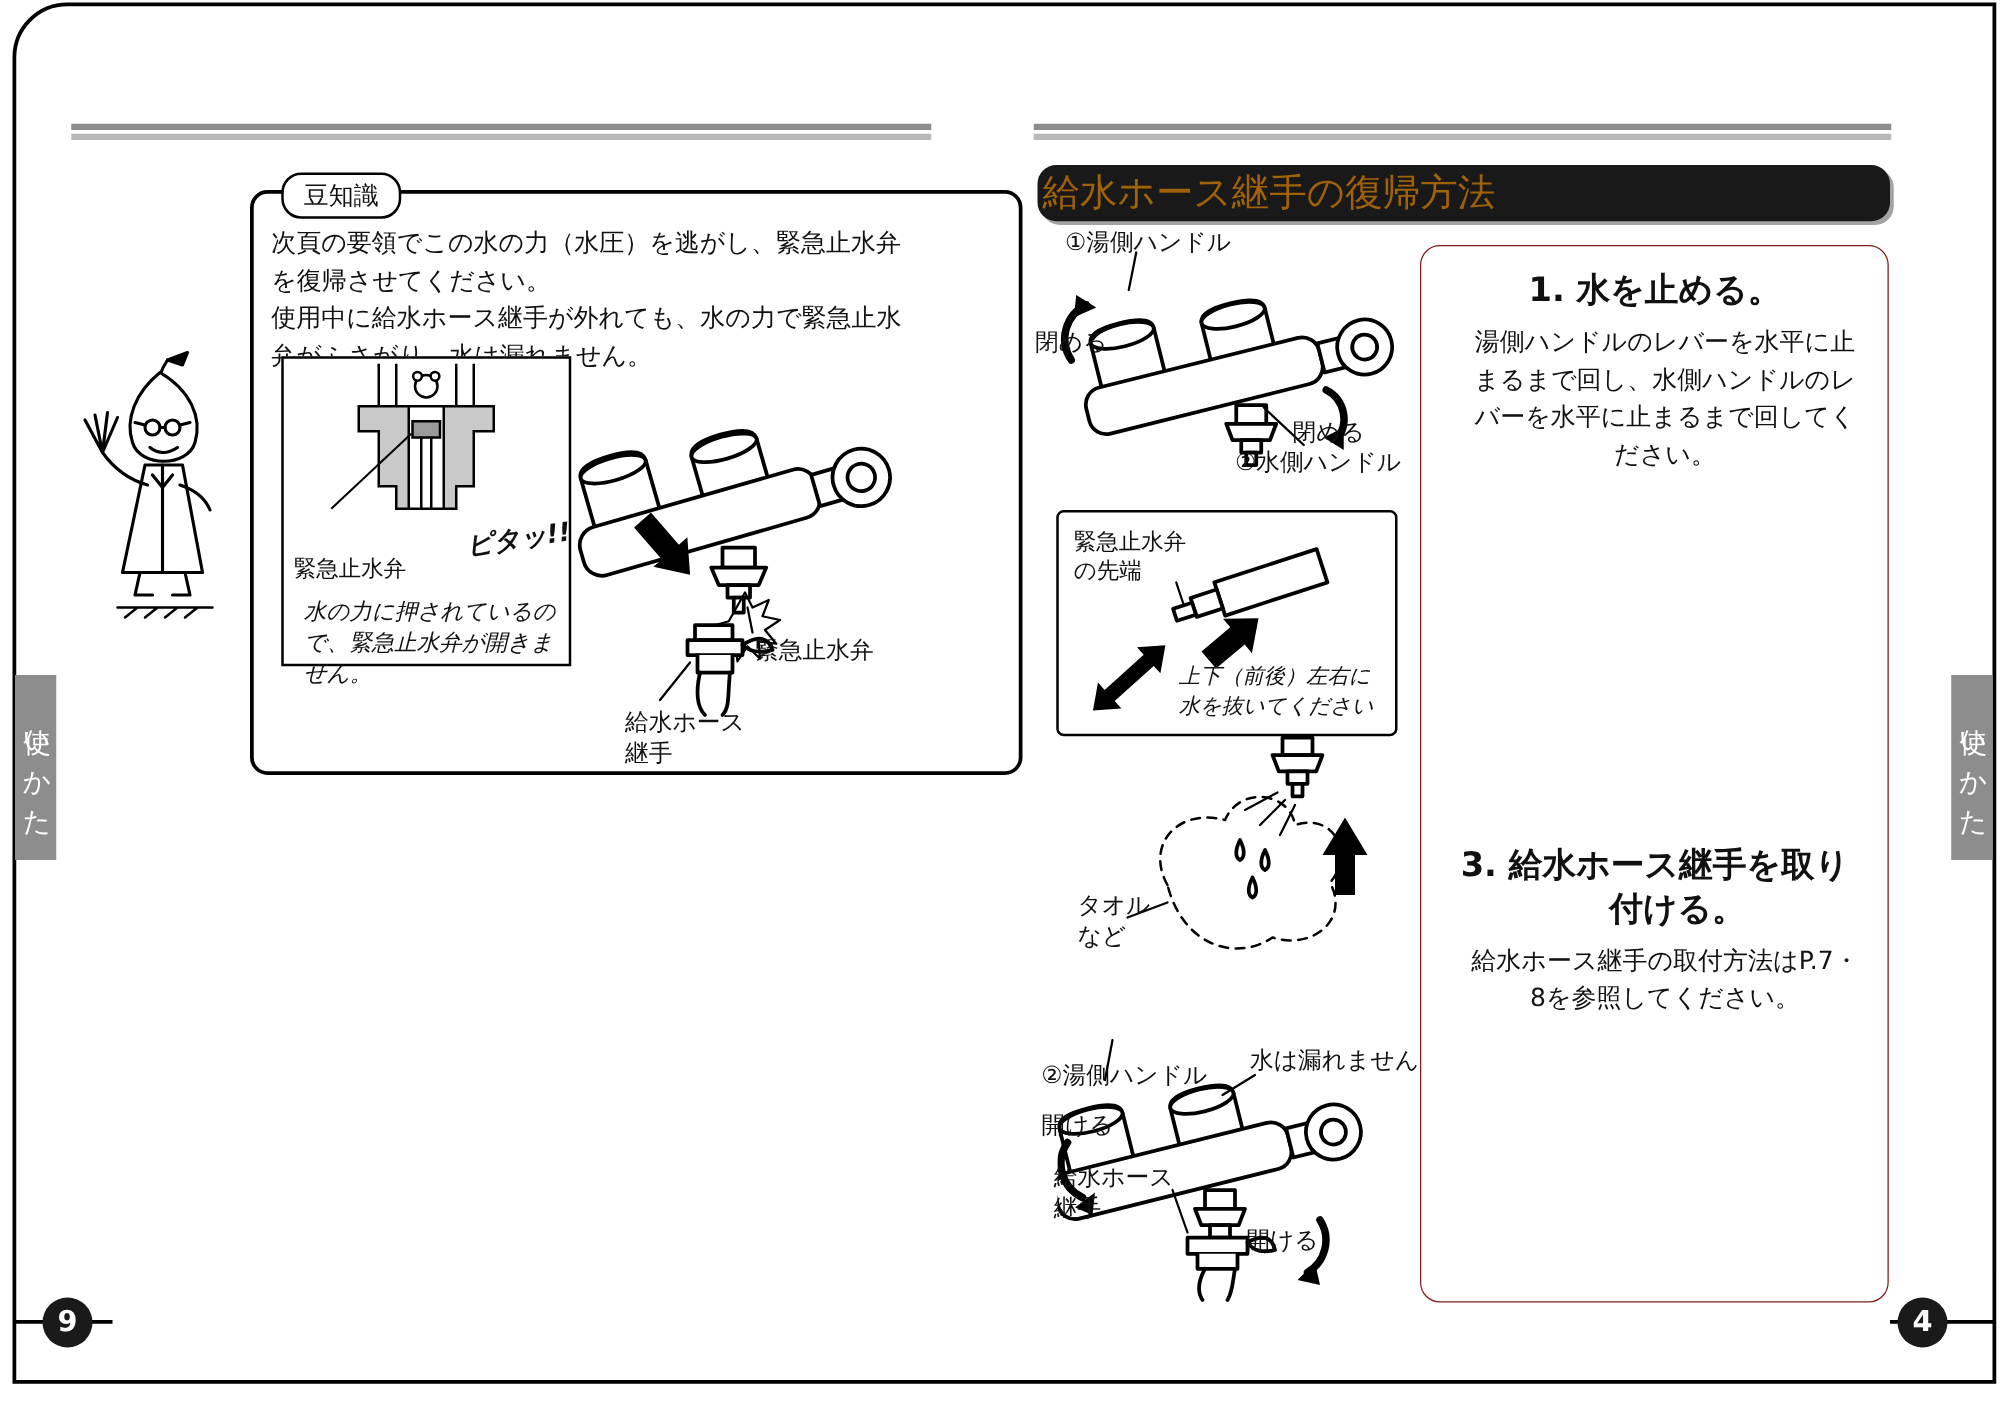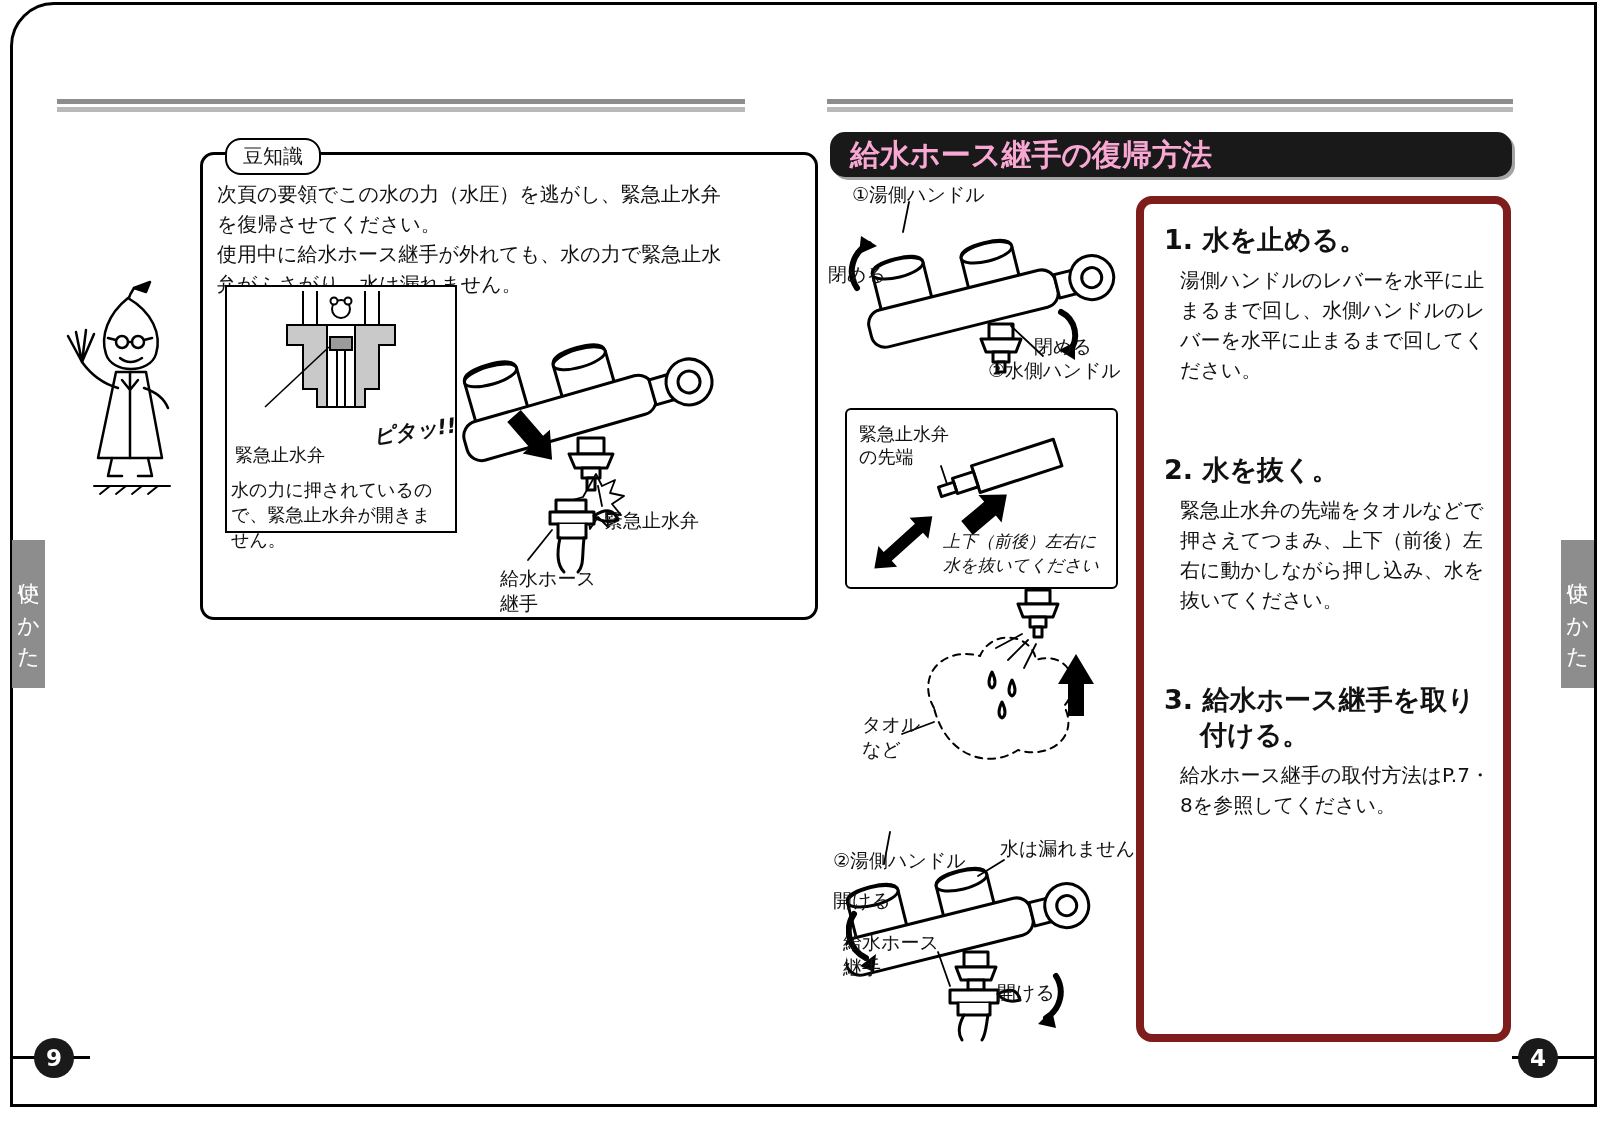--- a/index.html
+++ b/index.html
@@ -34,39 +34,39 @@
             border: 3px solid #000; border-radius: 14px; }
   .tip-badge { position: absolute; left: 22px; top: -17px; background: #fff; border: 2.5px solid #000;
                border-radius: 16px; padding: 3px 16px; font-size: 20px; }
   .tip-text { position: absolute; left: 14px; top: 24px; width: 524px; font-size: 20px;
               line-height: 1.5; word-break: break-all; }
   .innerbox { position: absolute; left: 22px; top: 130px; width: 232px; height: 248px;
               border: 2.5px solid #000; background: #fff; }
   .sfx { position: absolute; left: 146px; top: 130px; font-size: 21px; font-weight: bold;
          font-style: italic; transform: rotate(-8deg); white-space: nowrap; }
   .innerlabel { position: absolute; left: 8px; top: 156px; font-size: 18px; white-space: nowrap; }
-  .innernote { position: absolute; left: 4px; top: 190px; width: 216px; font-size: 18px;
-               line-height: 1.4; word-break: break-all; }
+  .innernote { position: absolute; left: 16px; top: 190px; width: 216px; font-size: 18px;
+               line-height: 1.4; word-break: break-all; font-style: italic; }
 
   .lbl { position: absolute; font-size: 19px; line-height: 1.3; white-space: nowrap; }
   .lbl-2line span { display: block; }
   .fig { position: absolute; }
 
   .header { position: absolute; left: 830px; top: 132px; width: 682px; height: 45px;
             background: #191919; border-radius: 15px; box-shadow: 3px 3px 0 #a3a3a3;
-            color: #f9a8d4; font-size: 30px; font-weight: bold; line-height: 45px; padding-left: 20px; }
+            color: #a16207; font-size: 30px; font-weight: normal; line-height: 45px; padding-left: 4px; }
 
   .drainbox { position: absolute; left: 845px; top: 408px; width: 273px; height: 181px;
               border: 2.5px solid #000; border-radius: 6px; background: #fff; }
   .drain-tip-label { position: absolute; left: 12px; top: 12px; font-size: 18px; line-height: 1.3; }
   .drain-move-label { position: absolute; left: 96px; top: 120px; font-size: 17px; line-height: 1.4; font-style: italic; }
   .drain-tip-label span, .drain-move-label span { display: block; white-space: nowrap; }
 
   .stepsbox { position: absolute; left: 1136px; top: 196px; width: 375px; height: 846px;
-              border: 8px solid #7f1d1d; border-radius: 16px; }
+              border: 1px solid #7f1d1d; border-radius: 16px; text-align: center; }
   .step { position: absolute; left: 20px; width: 334px; }
   .step-1 { top: 18px; } .step-2 { top: 248px; } .step-3 { top: 478px; } .step-4 { top: 658px; }
   .step-title { font-size: 27px; font-weight: bold; line-height: 1.3; padding-left: 36px; text-indent: -36px; }
   .step-body { font-size: 20px; line-height: 1.5; margin: 8px 0 0 16px; word-break: break-all; }
 
   svg .ln { stroke: #000; stroke-width: 3; fill: #fff; stroke-linejoin: round; stroke-linecap: round; }
   svg .thin { stroke: #000; stroke-width: 1.8; fill: none; }
   svg .blk { fill: #000; stroke: none; }
   svg .arc { stroke: #000; stroke-width: 6; fill: none; }
   svg .dash { stroke: #000; stroke-width: 2; fill: none; stroke-dasharray: 7 6; }
@@ -309,27 +309,20 @@
   <div class="lbl" style="left:997px;top:980px;">開ける</div>
 
   <div class="stepsbox">
     <div class="step step-1">
       <div class="step-title">
         <span>1.</span>
         <span>水を止める。</span>
       </div>
       <p class="step-body">湯側ハンドルのレバーを水平に止まるまで回し、水側ハンドルのレバーを水平に止まるまで回してください。</p>
     </div>
-    <div class="step step-2">
-      <div class="step-title">
-        <span>2.</span>
-        <span>水を抜く。</span>
-      </div>
-      <p class="step-body">緊急止水弁の先端をタオルなどで押さえてつまみ、上下（前後）左右に動かしながら押し込み、水を抜いてください。</p>
-    </div>
     <div class="step step-3">
       <div class="step-title">
         <span>3.</span>
         <span>給水ホース継手を取り付ける。</span>
       </div>
       <p class="step-body">給水ホース継手の取付方法はP.7・8を参照してください。</p>
     </div>
   </div>
 
   <div class="tab tab-right">

